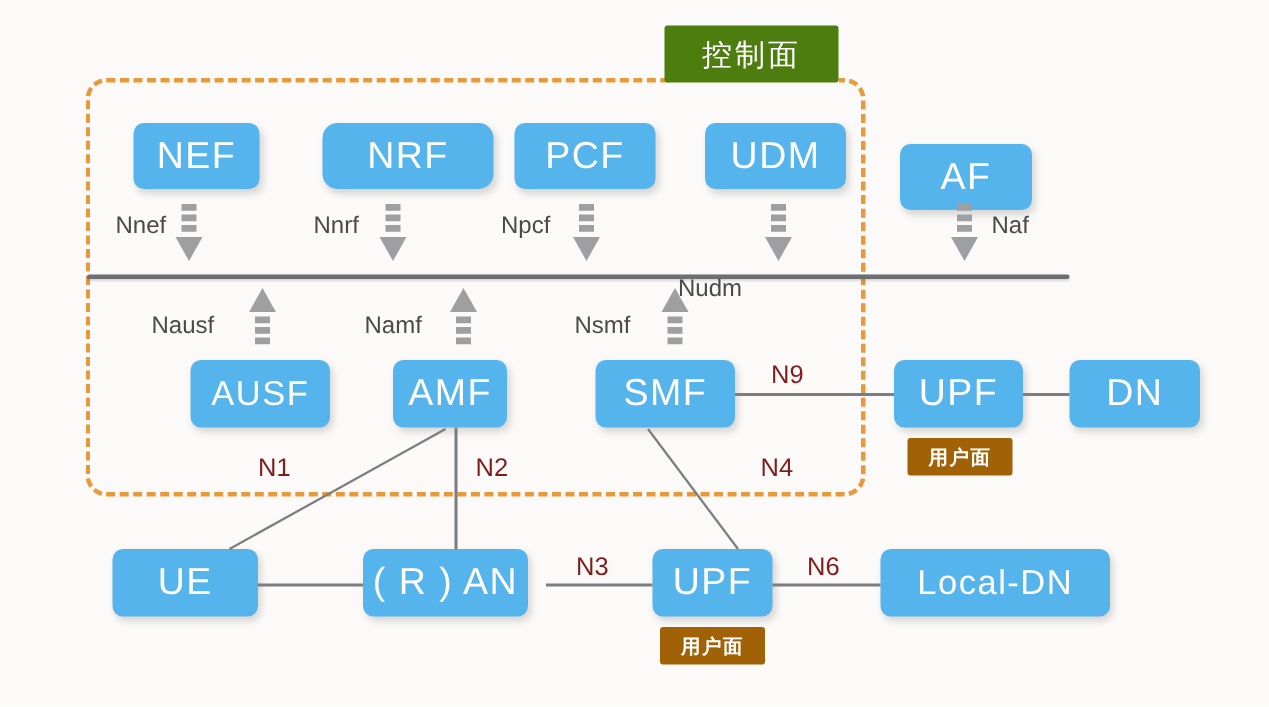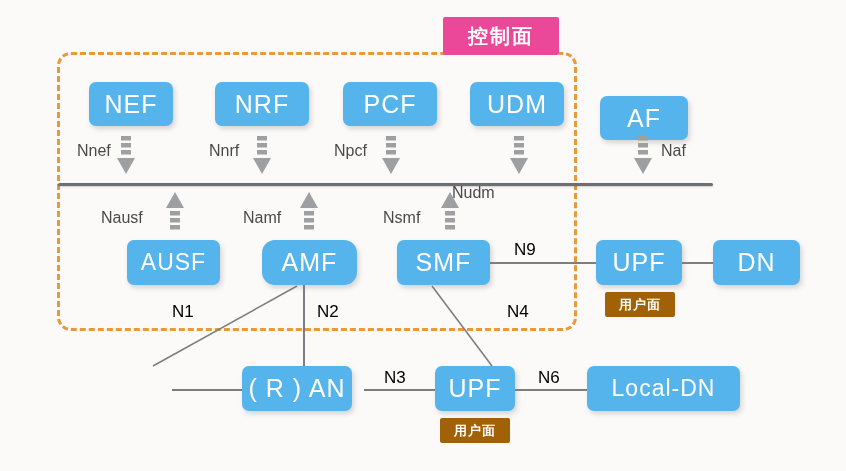--- a/index.html
+++ b/index.html
@@ -17,23 +17,23 @@
   }
   
   .cp-region {
     position: absolute;
     box-sizing: border-box;
     border: 3px dashed #e8993a;
     border-radius: 14px;
   }
   .cp-label {
     position: absolute;
-    background: #ec4899;
+    background: #4d7c0f;
     color: #ffffff;
-    font-weight: bold;
+    font-weight: normal;
     display: flex;
     align-items: center;
     justify-content: center;
     letter-spacing: 2px;
     border-radius: 2px;
   }
   
   .mask {
     position: absolute;
     background: #fbfaf8;
@@ -81,21 +81,21 @@
   }
   
   .iflabel {
     position: absolute;
     color: #4a4a4a;
     font-size: 16px;
     white-space: nowrap;
   }
   .nlabel {
     position: absolute;
-    color: #000000;
+    color: #7f1d1d;
     font-size: 17px;
     white-space: nowrap;
   }
   
   .link {
     position: absolute;
     background: #7b7d80;
   }
   .link.h { height: 1.6px; }
   .link.v { width: 1.6px; }
@@ -115,21 +115,21 @@
 
   <div class="cp-region" style="left:57px; top:52px; width:520px; height:279px;"></div>
 
   <div class="mask" style="left:447px; top:47px; width:112px; height:12px;"></div>
 
   <div class="cp-label" style="left:443px; top:17px; width:116px; height:38px; font-size:20px;">控制面</div>
 
   <div class="bus" style="left:58px; top:183px; width:655px;"></div>
 
   <div class="nf" style="left:89px; top:82px; width:84px; height:44px;">NEF</div>
-  <div class="nf" style="left:215px; top:82px; width:94px; height:44px;">NRF</div>
+  <div class="nf" style="left:215px; top:82px; width:114px; height:44px;border-radius:10px;">NRF</div>
   <div class="nf" style="left:343px; top:82px; width:94px; height:44px;">PCF</div>
   <div class="nf" style="left:470px; top:82px; width:94px; height:44px;">UDM</div>
   <div class="nf" style="left:600px; top:96px; width:88px; height:44px;">AF</div>
 
   <div class="iflabel" style="left:77px; top:142px;">Nnef</div>
   <div class="iflabel" style="left:209px; top:142px;">Nnrf</div>
   <div class="iflabel" style="left:334px; top:142px;">Npcf</div>
   <div class="iflabel" style="left:452px; top:142px;margin-top:42px;">Nudm</div>
   <div class="iflabel" style="left:661px; top:142px;">Naf</div>
 
@@ -197,27 +197,28 @@
       <rect x="5" y="28" width="10" height="4.5" fill="#9d9fa1"></rect>
       <rect x="5" y="35" width="10" height="4.5" fill="#9d9fa1"></rect>
     </svg>
   </div>
 
   <div class="iflabel" style="left:101px; top:209px;">Nausf</div>
   <div class="iflabel" style="left:243px; top:209px;">Namf</div>
   <div class="iflabel" style="left:383px; top:209px;">Nsmf</div>
 
   <div class="nf small" style="left:127px; top:240px; width:93px; height:45px;">AUSF</div>
-  <div class="nf" style="left:262px; top:240px; width:95px; height:45px;border-radius:13px;">AMF</div>
+  <div class="nf" style="left:262px; top:240px; width:76px; height:45px;">AMF</div>
   <div class="nf" style="left:397px; top:240px; width:93px; height:45px;">SMF</div>
   <div class="nf" style="left:596px; top:240px; width:86px; height:45px;">UPF</div>
   <div class="nf" style="left:713px; top:240px; width:87px; height:45px;">DN</div>
 
   <div class="up-tag" style="left:605px; top:292px; width:70px; height:25px;">用户面</div>
 
+  <div class="nf" style="left:75px; top:366px; width:97px; height:45px;">UE</div>
   <div class="nf" style="left:242px; top:366px; width:110px; height:45px;">( R ) AN</div>
   <div class="nf" style="left:435px; top:366px; width:80px; height:45px;">UPF</div>
   <div class="nf small" style="left:587px; top:366px; width:153px; height:45px;">Local-DN</div>
 
   <div class="up-tag" style="left:440px; top:418px; width:70px; height:25px;">用户面</div>
 
   <div class="link h" style="left:490px; top:262px; width:106px;"></div>
 
   <div class="link h" style="left:682px; top:262px; width:31px;"></div>
 

